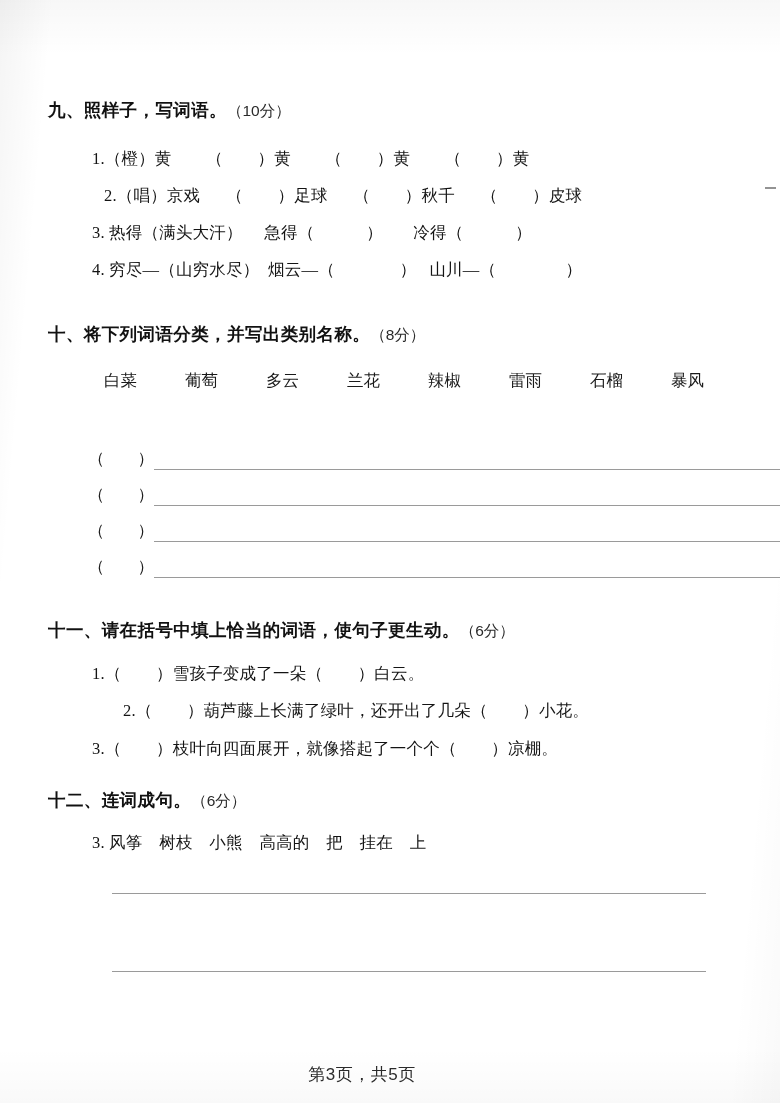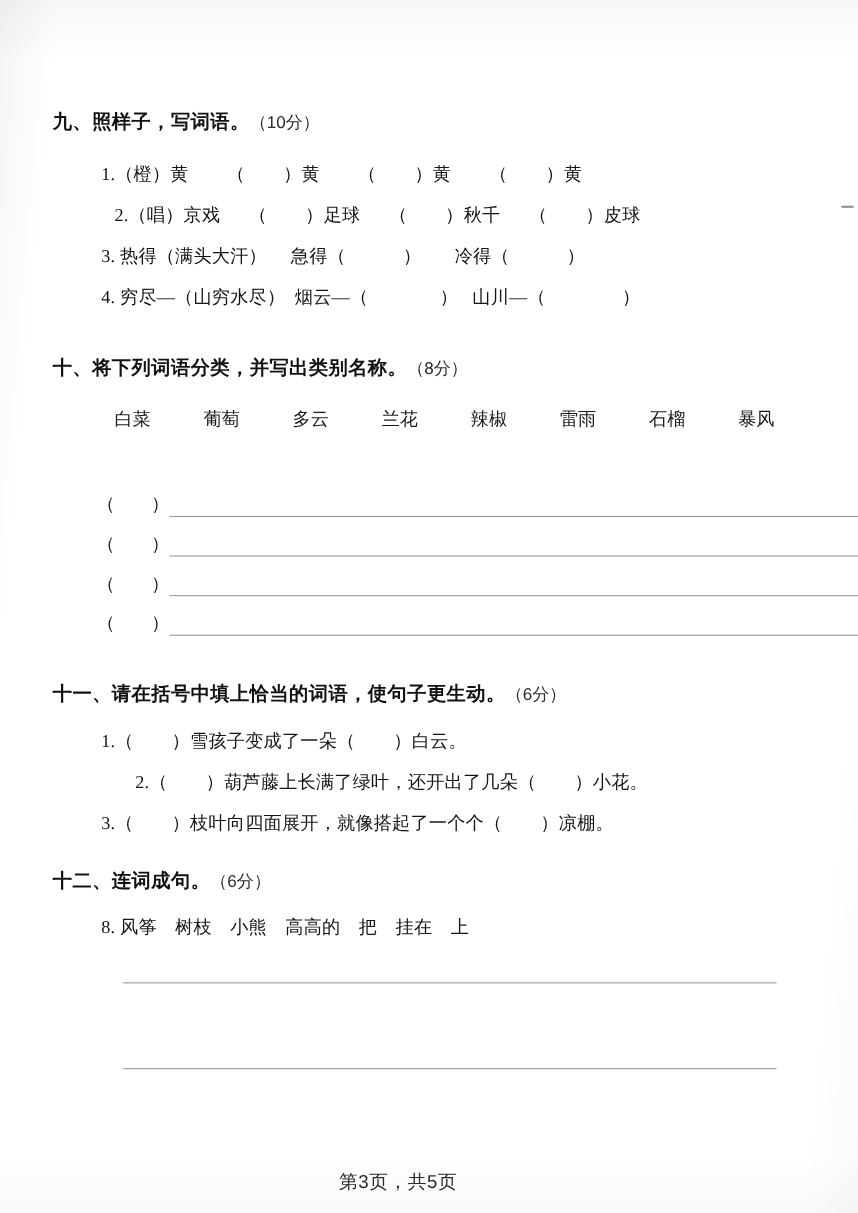--- a/index.html
+++ b/index.html
@@ -148,20 +148,20 @@
   </div>
 
   <div class="sec-head" style="top:618px;"><span>十一、请在括号中填上恰当的词语，使句子更生动。</span><span class="score">（6分）</span></div>
 
   <div class="q" style="left:92px; top:663px;">1.（        ）雪孩子变成了一朵（        ）白云。</div>
   <div class="q" style="left:92px; top:700px;margin-left:31px;">2.（        ）葫芦藤上长满了绿叶，还开出了几朵（        ）小花。</div>
   <div class="q" style="left:92px; top:738px;">3.（        ）枝叶向四面展开，就像搭起了一个个（        ）凉棚。</div>
 
   <div class="sec-head" style="top:788px;"><span>十二、连词成句。</span><span class="score">（6分）</span></div>
 
-  <div class="q" style="left:92px; top:832px;">8. 风筝　树枝　小熊　高高的　把　挂在　上</div>
+  <div class="q" style="left:92px; top:832px;">3. 风筝　树枝　小熊　高高的　把　挂在　上</div>
   <div class="rule" style="left:112px; top:893px; width:594px;"></div>
 
   <div class="rule" style="left:112px; top:971px; width:594px;"></div>
 
   <div class="footer" style="top:1063px;">第3页，共5页</div>
 
 </div>
 
 </body></html>

